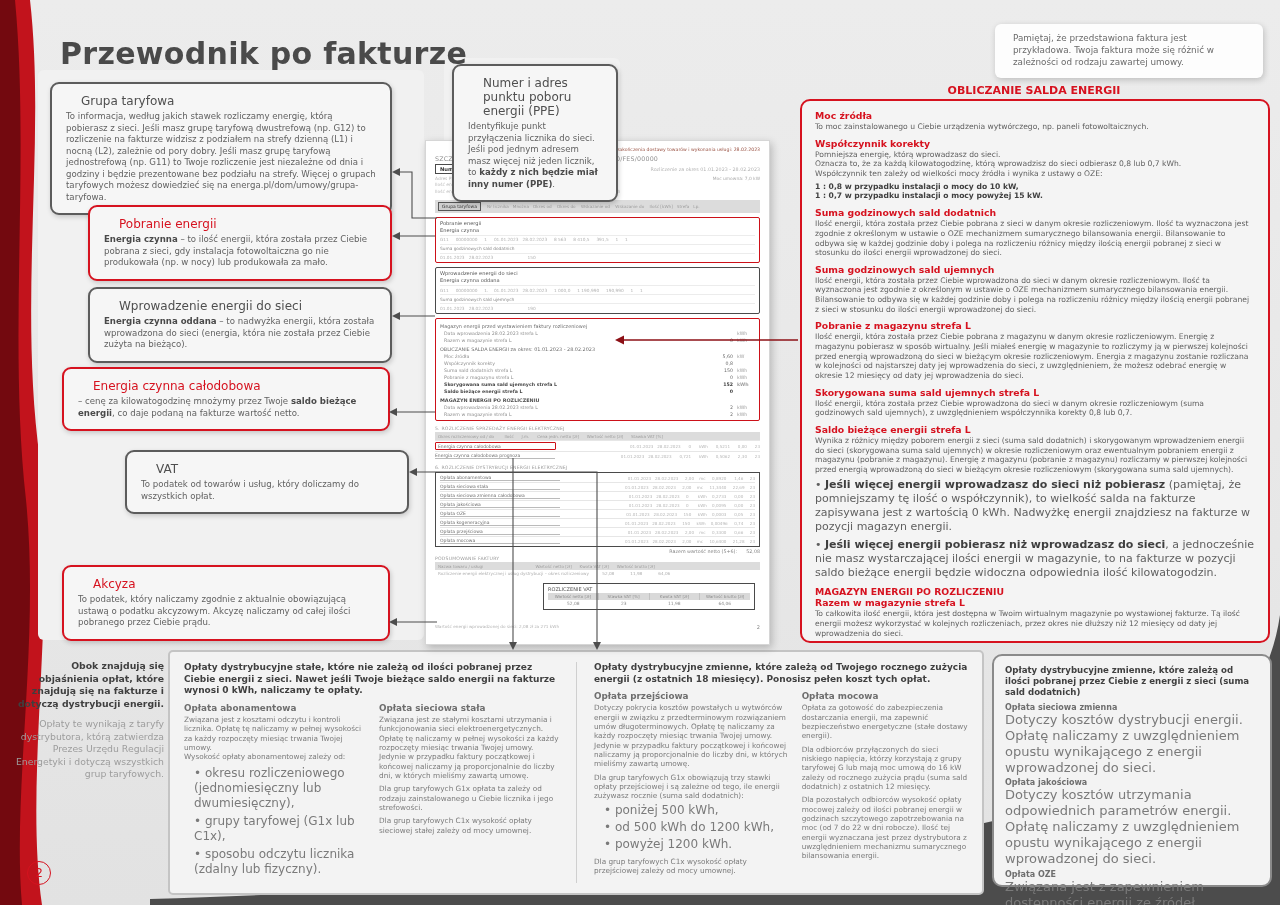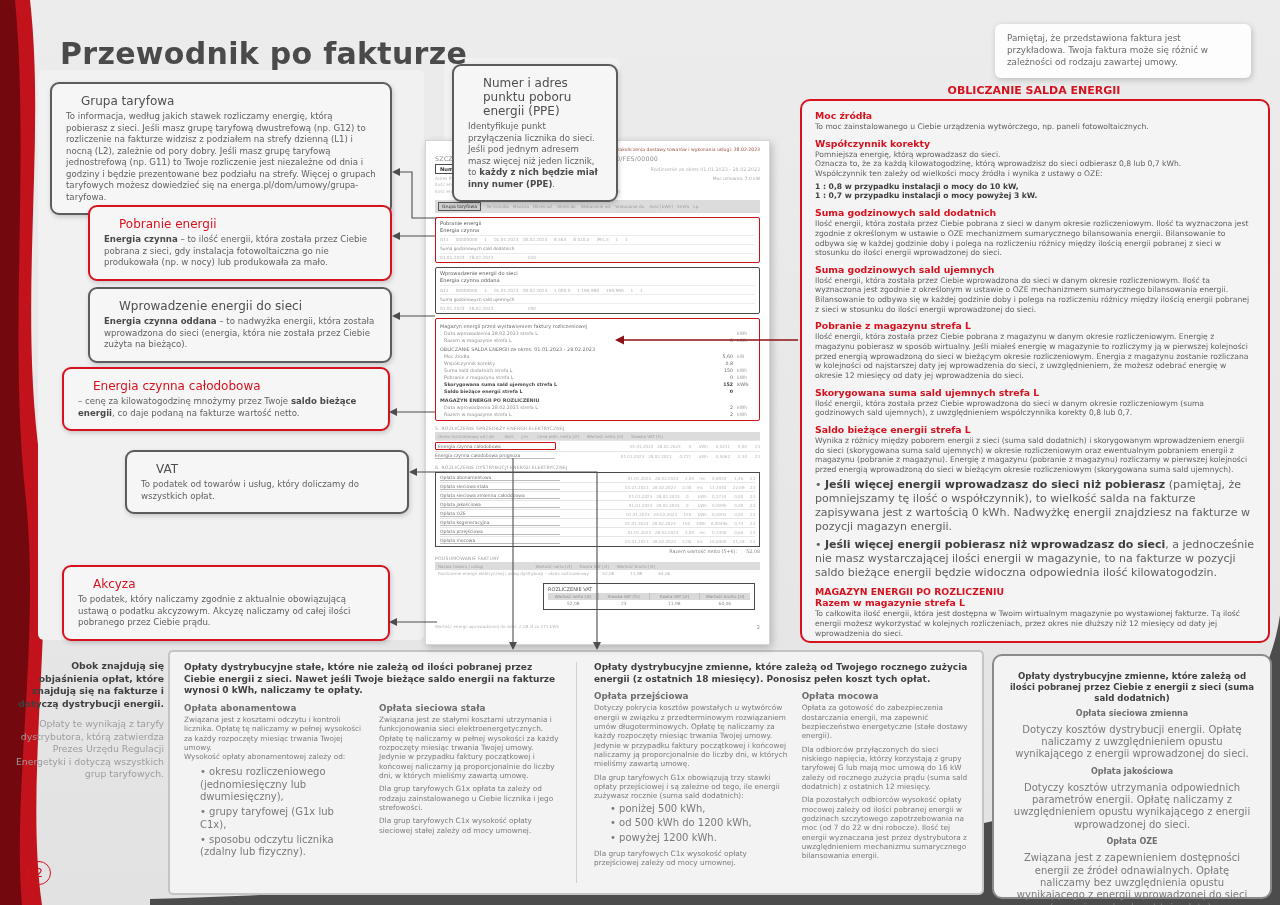--- a/index.html
+++ b/index.html
@@ -8,21 +8,21 @@
   .backdrop{position:absolute;background:#f1f1f1;border-radius:6px;}
   h1.title{position:absolute;left:60px;top:36px;margin:0;font-size:30px;color:#4a4a4a;letter-spacing:.3px;}
   
   .box{position:absolute;border-radius:9px;background:#f6f6f6;padding:10px 14px;box-shadow:1px 2px 5px rgba(0,0,0,.18);}
   .box.red{border:2px solid #d6121f;}
   .box.gray{border:2px solid #5c5c5c;}
   .box-title{font-weight:normal;font-size:12px;margin:0 15px 3px;color:#4f4f4f;}
   .box-title.red{color:#d6121f;}
   .box-body{font-size:8.6px;line-height:1.34;color:#616161;margin:0;}
   .box-body b{color:#4a4a4a;}
-  .note{position:absolute;left:995px;top:24px;width:232px;background:#fdfdfd;border-radius:6px;padding:9px 12px;box-shadow:1px 2px 6px rgba(0,0,0,.2);font-size:8.8px;line-height:1.35;color:#6a6a6a;}
+  .note{position:absolute;left:995px;top:24px;width:232px;background:#fdfdfd;border-radius:6px;padding:9px 18px;box-shadow:1px 2px 6px rgba(0,0,0,.2);font-size:8.8px;line-height:1.35;color:#6a6a6a;}
   
   .rp-title{position:absolute;left:800px;top:84px;width:468px;text-align:center;color:#d6121f;font-weight:bold;font-size:11px;}
   .rpanel{position:absolute;left:800px;top:99px;width:440px;height:522px;border:2px solid #d6121f;border-radius:10px;background:#f4f4f4;padding:9px 13px;}
   .rp-h{font-size:9.3px;font-weight:bold;color:#d6121f;margin:6px 0 1px;}
   .rp-h:first-child{margin-top:0;}
   .rp-b{font-size:7.6px;line-height:1.27;color:#5f5f5f;margin:0;white-space:pre-line;}
   .rp-bold{font-size:7.6px;line-height:1.3;color:#3f3f3f;font-weight:bold;margin:3px 0 0;}
   .rp-bullet{font-size:11px;line-height:1.27;color:#5f5f5f;margin:4px 0 0;}
   .rp-bullet b{color:#3f3f3f;}
   
@@ -31,25 +31,25 @@
   .bl-gray{font-size:9.3px;color:#9d9d9d;line-height:1.35;margin:0;}
   .bpanel{position:absolute;left:168px;top:650px;width:812px;height:241px;border:2px solid #c4c4c4;border-radius:5px;background:#f3f3f3;}
   .bpanel .divider{position:absolute;left:406px;top:10px;bottom:10px;width:1px;background:#cfcfcf;}
   .bgroup{position:absolute;top:10px;width:376px;}
   .bg1{left:14px;} .bg2{left:424px;}
   .bp-head{font-size:9px;font-weight:bold;color:#3f3f3f;line-height:1.3;margin:0 0 6px;}
   .bp-cols{display:flex;gap:14px;}
   .bp-col{flex:1;}
   .bp-sub{font-size:8.8px;font-weight:bold;color:#6e6e6e;margin:0 0 2px;}
   .bp-body{font-size:7.3px;line-height:1.28;color:#7a7a7a;margin:0 0 4px;}
-  .bp-li{font-size:10px;line-height:1.28;color:#7a7a7a;margin:2px 16px 0;}
-  .bpanel3{position:absolute;left:992px;top:654px;width:254px;height:211px;border:2px solid #8a8a8a;border-radius:10px;background:#f3f3f3;padding:15px 11px;text-align:center;}
+  .bp-li{font-size:12px;line-height:1.28;color:#7a7a7a;margin:2px 10px 0;}
+  .bpanel3{position:absolute;left:992px;top:654px;width:254px;height:211px;border:2px solid #8a8a8a;border-radius:10px;background:#f3f3f3;padding:9px 11px;}
   .bp3-head{font-size:8.6px;font-weight:bold;color:#3f3f3f;line-height:1.3;margin:0 0 4px;}
   .bp3-sub{font-size:8px;font-weight:bold;color:#6e6e6e;margin:2px 0 0;}
-  .bp3-body{font-size:10px;line-height:1.24;color:#7a7a7a;margin:6px;}
+  .bp3-body{font-size:13px;line-height:1.24;color:#7a7a7a;margin:0;}
   .badge{position:absolute;left:27px;top:861px;width:22px;height:22px;border:1.5px solid #d6121f;border-radius:50%;color:#d6121f;font-size:12px;line-height:22px;text-align:center;background:transparent;}
   
   .invoice{position:absolute;left:425px;top:140px;width:345px;height:505px;background:#fff;border:1px solid #d6d6d6;box-shadow:2px 3px 8px rgba(0,0,0,.22);padding:6px 9px;box-sizing:border-box;z-index:1;}
   .iv-note{text-align:right;font-size:4.6px;color:#9a5243;margin:0;}
   .iv-title{font-size:6.3px;color:#909090;letter-spacing:.2px;margin:3px 0 2px;}
   .iv-ppe-row{display:flex;justify-content:space-between;align-items:center;margin:1px 0 2px;}
   .iv-ppe{border:1px solid #4a4a4a;padding:1px 4px;font-size:5.2px;color:#333;}
   .iv-ppe b{margin-right:2px;}
   .iv-period{font-size:4.8px;color:#b2b2b2;}
   .iv-meta{font-size:4.4px;color:#bcbcbc;line-height:1.45;margin:0;}
@@ -152,21 +152,21 @@
 
   <div class="rp-title">OBLICZANIE SALDA ENERGII</div>
   <div class="rpanel">
     <p class="rp-h">Moc źródła</p>
     <p class="rp-b">To moc zainstalowanego u Ciebie urządzenia wytwórczego, np. paneli fotowoltaicznych.</p>
     <p class="rp-h">Współczynnik korekty</p>
     <p class="rp-b">Pomniejsza energię, którą wprowadzasz do sieci.
 Oznacza to, że za każdą kilowatogodzinę, którą wprowadzisz do sieci odbierasz 0,8 lub 0,7 kWh.
 Współczynnik ten zależy od wielkości mocy źródła i wynika z ustawy o OZE:</p>
     <p class="rp-bold">1 : 0,8 w przypadku instalacji o mocy do 10 kW,</p>
-    <p class="rp-bold" style="margin-top:0;">1 : 0,7 w przypadku instalacji o mocy powyżej 3 kW.</p>
+    <p class="rp-bold" style="margin-top:0;">1 : 0,7 w przypadku instalacji o mocy powyżej 15 kW.</p>
     <p class="rp-h">Suma godzinowych sald dodatnich</p>
     <p class="rp-b">Ilość energii, która została przez Ciebie pobrana z sieci w danym okresie rozliczeniowym. Ilość ta wyznaczona jest zgodnie z określonym w ustawie o OZE mechanizmem sumarycznego bilansowania energii. Bilansowanie to odbywa się w każdej godzinie doby i polega na rozliczeniu różnicy między ilością energii pobranej z sieci w stosunku do ilości energii wprowadzonej do sieci.</p>
     <p class="rp-h">Suma godzinowych sald ujemnych</p>
     <p class="rp-b">Ilość energii, która została przez Ciebie wprowadzona do sieci w danym okresie rozliczeniowym. Ilość ta wyznaczona jest zgodnie z określonym w ustawie o OZE mechanizmem sumarycznego bilansowania energii. Bilansowanie to odbywa się w każdej godzinie doby i polega na rozliczeniu różnicy między ilością energii pobranej z sieci w stosunku do ilości energii wprowadzonej do sieci.</p>
     <p class="rp-h">Pobranie z magazynu strefa L</p>
     <p class="rp-b">Ilość energii, która została przez Ciebie pobrana z magazynu w danym okresie rozliczeniowym. Energię z magazynu pobierasz w sposób wirtualny. Jeśli miałeś energię w magazynie to rozliczymy ją w pierwszej kolejności przed energią wprowadzoną do sieci w bieżącym okresie rozliczeniowym. Energia z magazynu zostanie rozliczana w kolejności od najstarszej daty jej wprowadzenia do sieci, z uwzględnieniem, że możesz odebrać energię w okresie 12 miesięcy od daty jej wprowadzenia do sieci.</p>
     <p class="rp-h">Skorygowana suma sald ujemnych strefa L</p>
     <p class="rp-b">Ilość energii, która została przez Ciebie wprowadzona do sieci w danym okresie rozliczeniowym (suma godzinowych sald ujemnych), z uwzględnieniem współczynnika korekty 0,8 lub 0,7.</p>
     <p class="rp-h">Saldo bieżące energii strefa L</p>
     <p class="rp-b">Wynika z różnicy między poborem energii z sieci (suma sald dodatnich) i skorygowanym wprowadzeniem energii do sieci (skorygowana suma sald ujemnych) w okresie rozliczeniowym oraz ewentualnym pobraniem energii z magazynu (pobranie z magazynu). Energię z magazynu (pobranie z magazynu) rozliczamy w pierwszej kolejności przed energią wprowadzoną do sieci w bieżącym okresie rozliczeniowym (skorygowana suma sald ujemnych).</p>

